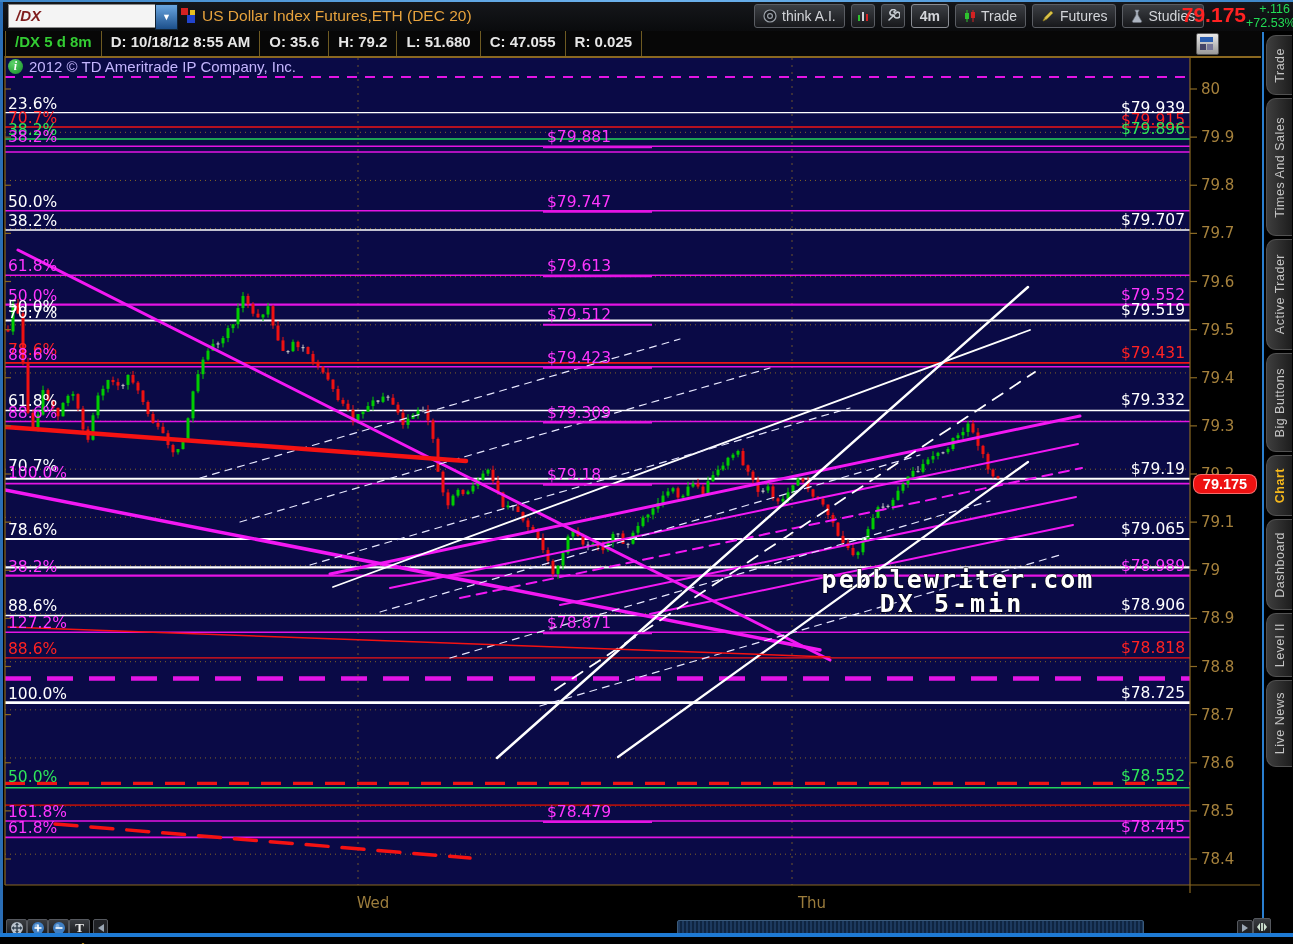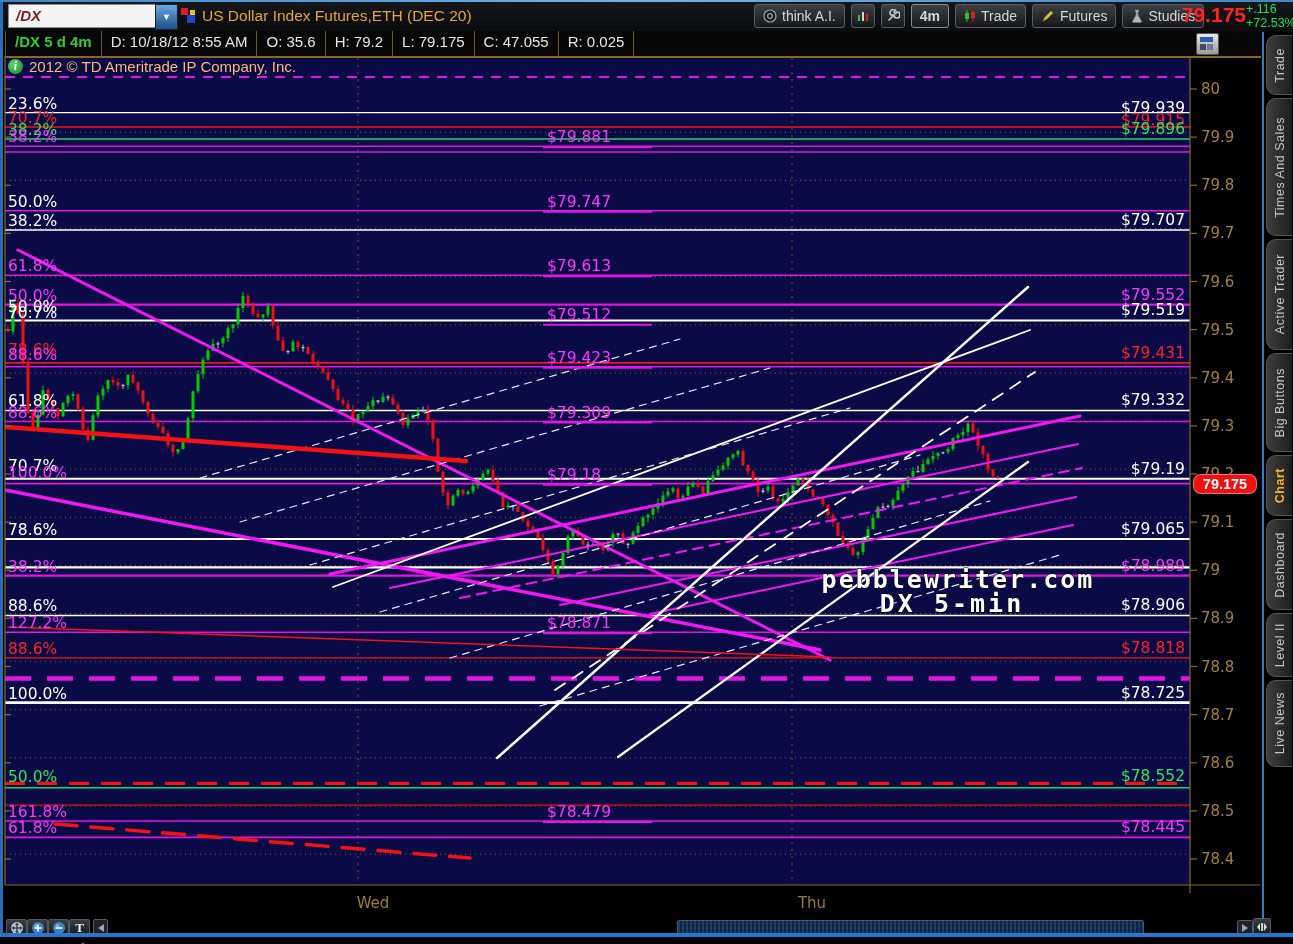--- a/index.html
+++ b/index.html
@@ -18,37 +18,37 @@
                border:1px solid #123;color:#fff;font-size:9px;text-align:center;line-height:24px;cursor:pointer;}
   #link-icon{left:181px;top:8px;width:16px;height:16px;}
   #link-icon i{position:absolute;display:block;}
   #chart-title{left:202px;top:7px;color:#e8a33d;font-size:15.5px;white-space:nowrap;}
   #btn-row{left:754px;top:4px;display:flex;gap:6px;align-items:center;height:24px;}
   .tbtn{display:flex;align-items:center;gap:5px;height:22px;padding:0 8px;
         background:linear-gradient(#3c3f44,#17181b);border:1px solid #5a5d63;border-radius:3px;
         color:#d3d5d9;font-size:14px;white-space:nowrap;cursor:pointer;}
   .tbtn.small{padding:0 4px;}
   #last-price{left:1166px;top:3px;width:80px;text-align:right;color:#ff2222;font-size:21px;font-weight:bold;}
-  #chg-col{left:1246px;top:2px;width:44px;color:#22dd55;font-size:12.5px;line-height:14px;}
+  #chg-col{left:1246px;top:2px;width:44px;text-align:right;color:#22dd55;font-size:12.5px;line-height:14px;}
   
   #ohlcbar{left:5px;top:31px;width:1255px;height:25px;background:#070707;display:flex;
            border-bottom:2px solid #8a6820;border-left:1px solid #6e5a22;z-index:6;color:#e6e6e6;font-size:15px;}
-  .cell{padding:2px 9px 0 9px;border-right:1px solid #6e5a22;white-space:nowrap;}
+  .cell{padding:2px 9px 0 9px;border-right:1px solid #6e5a22;white-space:nowrap;font-weight:bold;}
   .cell.sym{color:#33cc33;font-weight:bold;}
   #panel-btn{left:1196px;top:33px;width:21px;height:20px;background:linear-gradient(#e8e8e8,#9a9a9a);
              border:1px solid #555;border-radius:2px;z-index:7;cursor:pointer;}
   #panel-btn .g1{position:absolute;left:3px;top:3px;width:13px;height:5px;background:#2a5db0;}
   #panel-btn .g2{position:absolute;left:3px;top:10px;width:6px;height:6px;background:#446;}
   #panel-btn .g3{position:absolute;left:10px;top:10px;width:6px;height:6px;background:#779;}
   
   #copyright{left:8px;top:58px;display:flex;align-items:center;gap:6px;z-index:4;}
   #info-icon{width:15px;height:15px;border-radius:50%;background:radial-gradient(circle at 35% 30%,#5ed46a,#128a26);
              color:#fff;font-family:"Liberation Serif",serif;font-style:italic;font-weight:bold;
              font-size:12px;text-align:center;line-height:15px;}
-  #copyright span.txt{color:#fdba74;font-size:15px;}
+  #copyright span.txt{color:#c4b5fd;font-size:15px;}
   
   #price-tag{left:1193px;top:474px;width:62px;height:18px;background:#ee1111;border:1px solid rgba(255,200,200,.5);
              border-radius:8px;color:#fff;font-weight:bold;font-size:14.5px;text-align:center;line-height:18px;z-index:4;}
   
   #sidebar{left:1262px;top:2px;width:31px;height:931px;z-index:6;}
   #sidebar-line{position:absolute;left:0;top:30px;width:2px;height:901px;background:#2a7fd0;}
   .tab{position:absolute;left:4px;width:25px;background:linear-gradient(90deg,#3e3e3e,#1d1d1d);
        border:1px solid #525252;border-right:none;border-radius:10px 0 0 10px;
        display:flex;align-items:center;justify-content:center;cursor:pointer;}
   .tab span{writing-mode:vertical-rl;transform:rotate(180deg);color:#c4c4c4;font-size:12.5px;letter-spacing:.5px;}
@@ -723,25 +723,25 @@
     </div>
 
     <div class="abs" id="last-price">79.175</div>
     <div class="abs" id="chg-col">
       <div>+.116</div>
       <div>+72.53%</div>
     </div>
   </div>
 
   <div class="abs" id="ohlcbar">
-    <div class="cell sym">/DX 5 d 4m</div>
+    <div class="cell sym">/DX 5 d 8m</div>
     <div class="cell">D: 10/18/12 8:55 AM</div>
     <div class="cell">O: 35.6</div>
     <div class="cell">H: 79.2</div>
-    <div class="cell">L: 79.175</div>
+    <div class="cell">L: 51.680</div>
     <div class="cell">C: 47.055</div>
     <div class="cell">R: 0.025</div>
   </div>
   <div class="abs" id="panel-btn">
     <span class="g1"></span>
       <span class="g2"></span>
       <span class="g3"></span>
   </div>
 
   <div class="abs" id="copyright">

